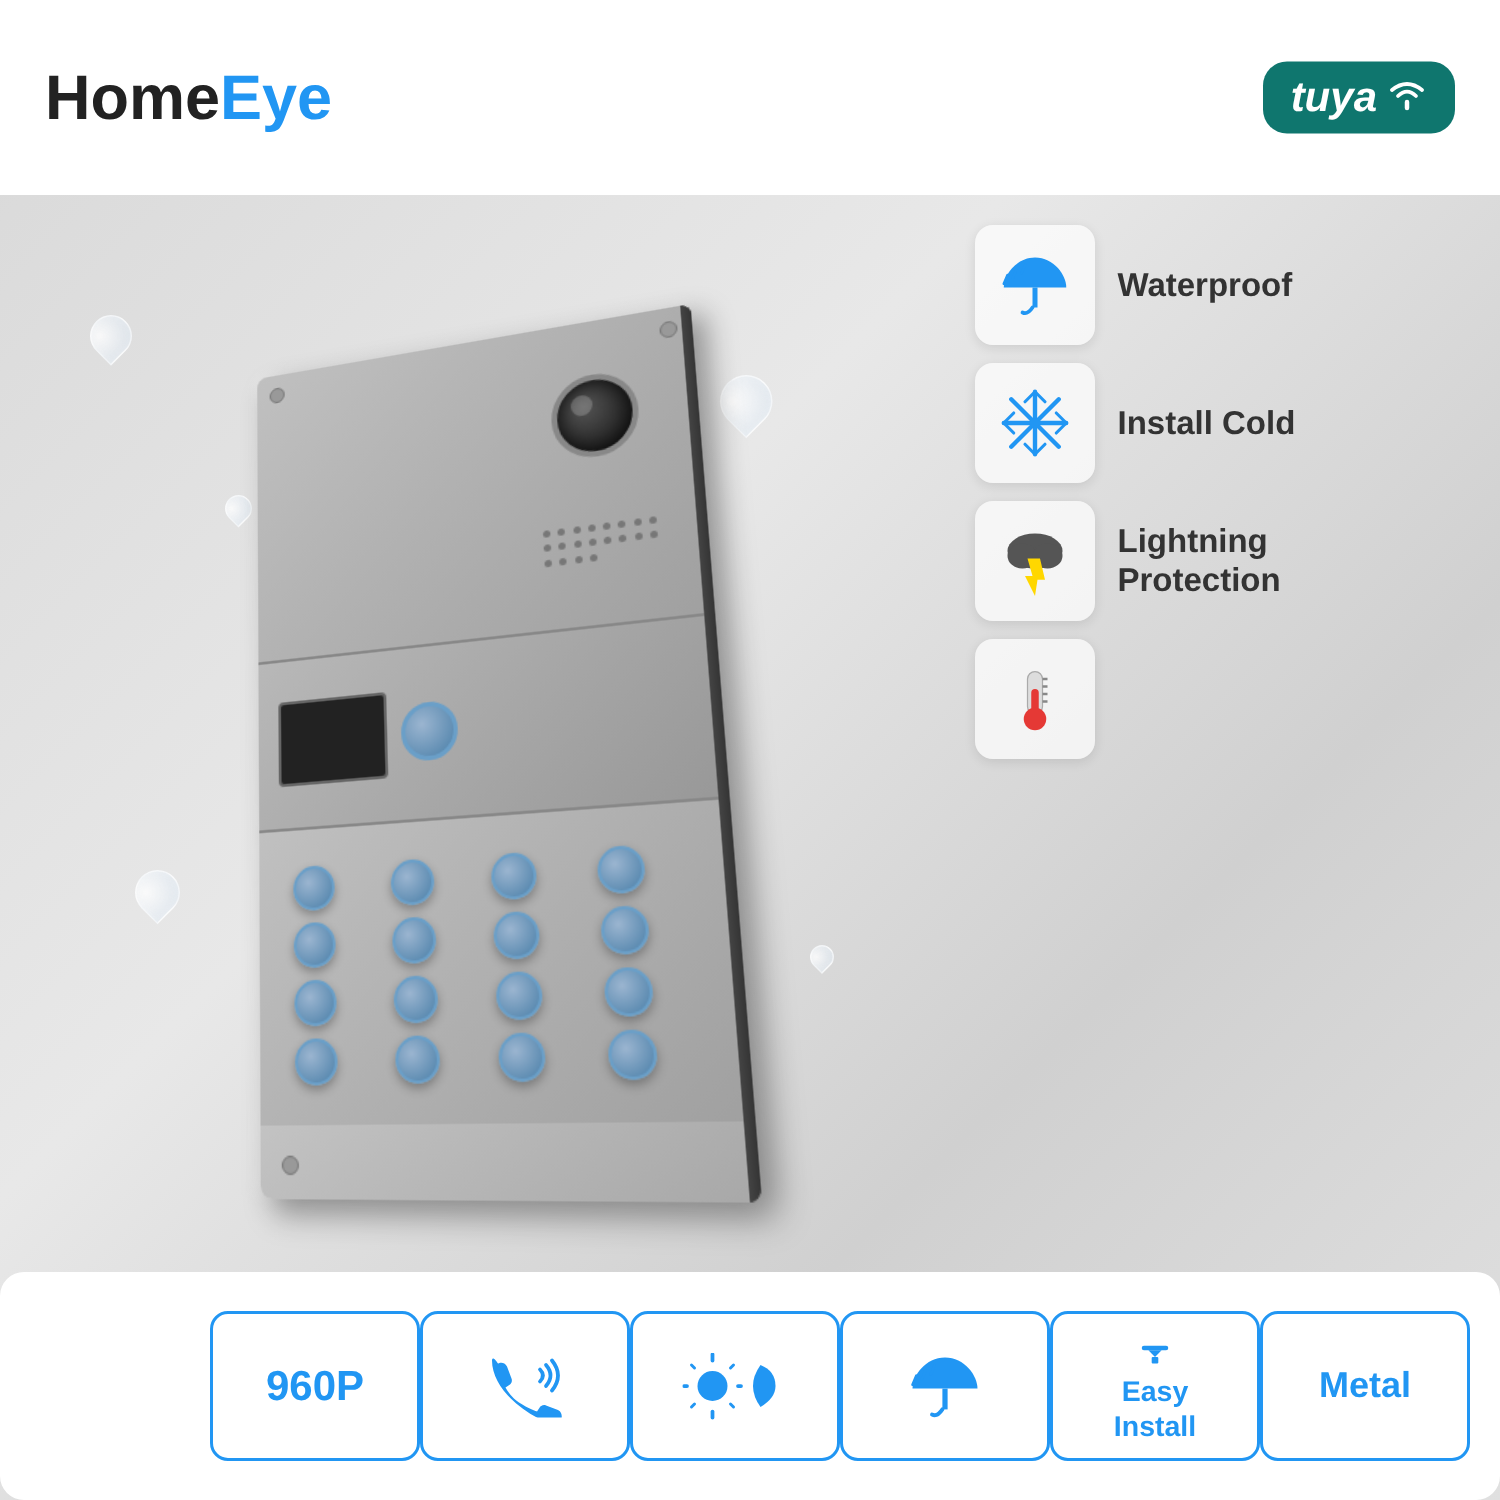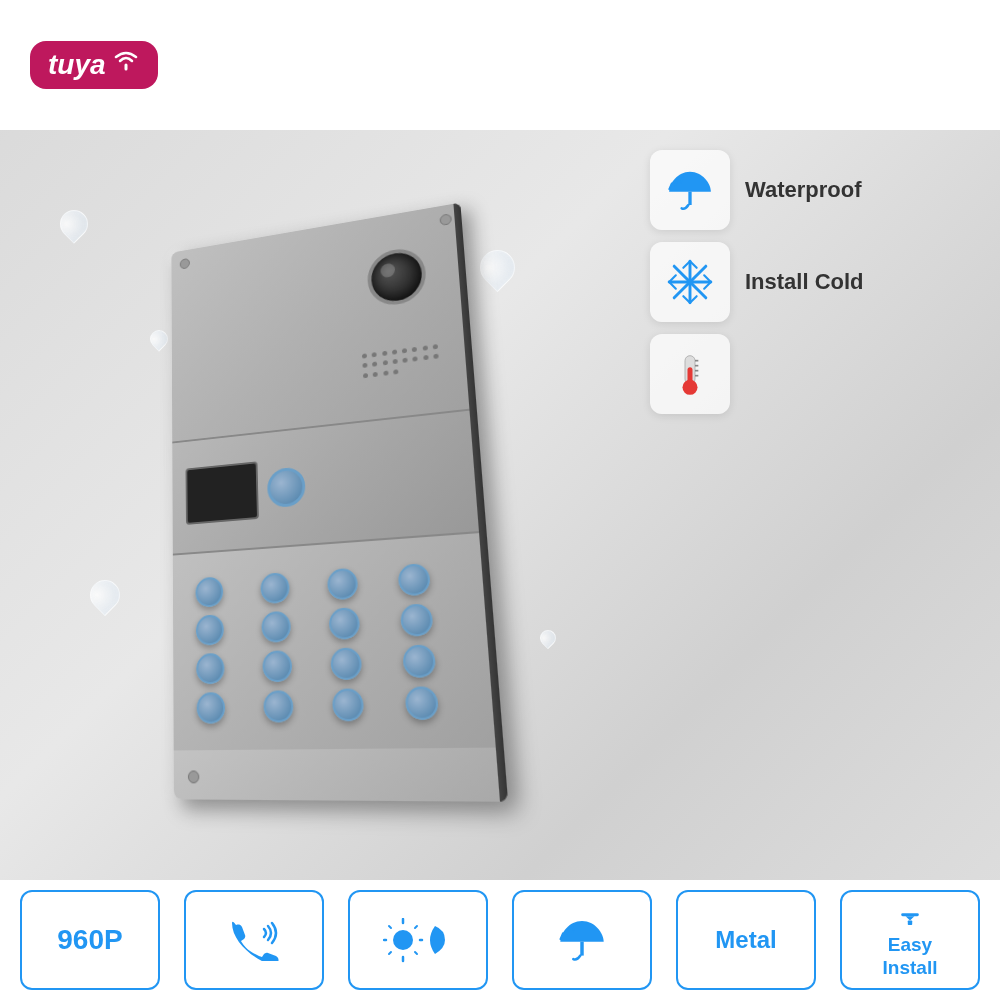--- a/index.html
+++ b/index.html
@@ -36,25 +36,25 @@
       font-size: 42px;
       font-weight: bold;
       color: #222;
     }
     .brand-name .eye {
       color: #2196F3;
     }
 
     
     .tuya-logo {
-      background: #be185d;
+      background: #0f766e;
       border-radius: 16px;
       padding: 8px 18px;
       display: flex;
-      align-items: flex-start;
+      align-items: center;
       gap: 6px;
     }
     .tuya-text {
       color: #fff;
       font-size: 28px;
       font-weight: bold;
       font-style: italic;
     }
     .tuya-wifi {
       color: #fff;
@@ -239,26 +239,27 @@
       font-size: 22px;
       font-weight: bold;
       color: #333;
     }
 
     
     .badges-row {
       position: absolute;
       bottom: 0;
       left: 0; right: 0;
-      height: 120px;
+      height: 152px;
       background: #fff;
       display: flex;
       align-items: center;
-      justify-content: space-between;
+      justify-content: flex-end;
       padding: 0 20px;
+      border-radius: 16px;
     }
 
     .badge-item {
       display: flex;
       flex-direction: column;
       align-items: center;
       justify-content: center;
       border: 2.5px solid #2196F3;
       border-radius: 12px;
       width: 140px;
@@ -282,20 +283,23 @@
     .badge-easy-install .badge-label {
       font-size: 20px;
     }
   </style>
 </head>
 <body>
 
 <div class="bg"></div>
 
 <div class="header">
+  <div class="brand-name">
+    <span>Home</span><span class="eye">Eye</span>
+  </div>
   <div class="tuya-logo">
     <span class="tuya-text">tuya</span>
     <span class="tuya-wifi">
       
       <svg width="28" height="22" viewBox="0 0 28 22" fill="none">
         <path d="M14 16 L14 20" stroke="white" stroke-width="3" stroke-linecap="round"></path>
         <path d="M8 12 Q14 6 20 12" stroke="white" stroke-width="2.5" fill="none" stroke-linecap="round"></path>
         <path d="M4 8 Q14 0 24 8" stroke="white" stroke-width="2.5" fill="none" stroke-linecap="round"></path>
       </svg>
     </span>
@@ -418,20 +422,34 @@
           <line x1="5" y1="30" x2="13" y2="38" stroke="#2196F3" stroke-width="2.5" stroke-linecap="round"></line>
           <line x1="55" y1="30" x2="47" y2="22" stroke="#2196F3" stroke-width="2.5" stroke-linecap="round"></line>
           <line x1="55" y1="30" x2="47" y2="38" stroke="#2196F3" stroke-width="2.5" stroke-linecap="round"></line>
 
           <circle cx="30" cy="30" r="4" fill="#2196F3"></circle>
         </svg>
       </div>
       <span class="feature-label">Install Cold</span>
     </div>
 
+    <div class="feature-item">
+      <div class="feature-icon-box">
+        <svg viewBox="0 0 60 60" fill="none">
+
+          <ellipse cx="30" cy="22" rx="22" ry="14" fill="#555"></ellipse>
+          <ellipse cx="20" cy="26" rx="12" ry="10" fill="#555"></ellipse>
+          <ellipse cx="40" cy="26" rx="12" ry="10" fill="#555"></ellipse>
+
+          <polygon points="34,28 24,28 28,42 22,42 30,58 32,45 38,45" fill="#FFD700"></polygon>
+        </svg>
+      </div>
+      <span class="feature-label" style="white-space:pre-line;">Lightning
+Protection</span>
+    </div>
 
     <div class="feature-item">
       <div class="feature-icon-box">
         <svg viewBox="0 0 60 60" fill="none">
 
           <rect x="24" y="8" width="12" height="34" rx="6" fill="#ddd" stroke="#aaa" stroke-width="1"></rect>
 
           <rect x="27" y="22" width="6" height="20" rx="3" fill="#e53935"></rect>
 
           <line x1="36" y1="14" x2="40" y2="14" stroke="#888" stroke-width="2"></line>
@@ -484,28 +502,28 @@
     <svg width="52" height="52" viewBox="0 0 60 60" fill="none">
       <path d="M30 8 C15 8 5 22 5 32 L55 32 C55 22 45 8 30 8Z" fill="#2196F3"></path>
       <rect x="28" y="32" width="4" height="16" fill="#2196F3"></rect>
       <path d="M28 48 Q24 54 20 52" stroke="#2196F3" stroke-width="3" fill="none" stroke-linecap="round"></path>
       <line x1="15" y1="18" x2="12" y2="25" stroke="#2196F3" stroke-width="2" stroke-linecap="round"></line>
       <line x1="22" y1="14" x2="19" y2="21" stroke="#2196F3" stroke-width="2" stroke-linecap="round"></line>
       <line x1="8" y1="22" x2="5" y2="29" stroke="#2196F3" stroke-width="2" stroke-linecap="round"></line>
     </svg>
   </div>
 
-  <div class="badge-item">
-    <span class="badge-label" style="font-size:24px;font-weight:900;">Metal</span>
-  </div>
-
   <div class="badge-item badge-easy-install">
     <svg width="36" height="36" viewBox="0 0 40 40" fill="none">
 
       <rect x="8" y="18" width="24" height="4" rx="2" fill="#2196F3"></rect>
       <polygon points="20,28 14,22 26,22" fill="#2196F3"></polygon>
       <rect x="17" y="28" width="6" height="6" rx="1" fill="#2196F3"></rect>
     </svg>
     <span class="badge-label" style="font-size:19px;font-weight:900;white-space:pre-line;">Easy
 Install</span>
   </div>
 
+  <div class="badge-item">
+    <span class="badge-label" style="font-size:24px;font-weight:900;">Metal</span>
+  </div>
+
 </div>
 
 </body></html>

